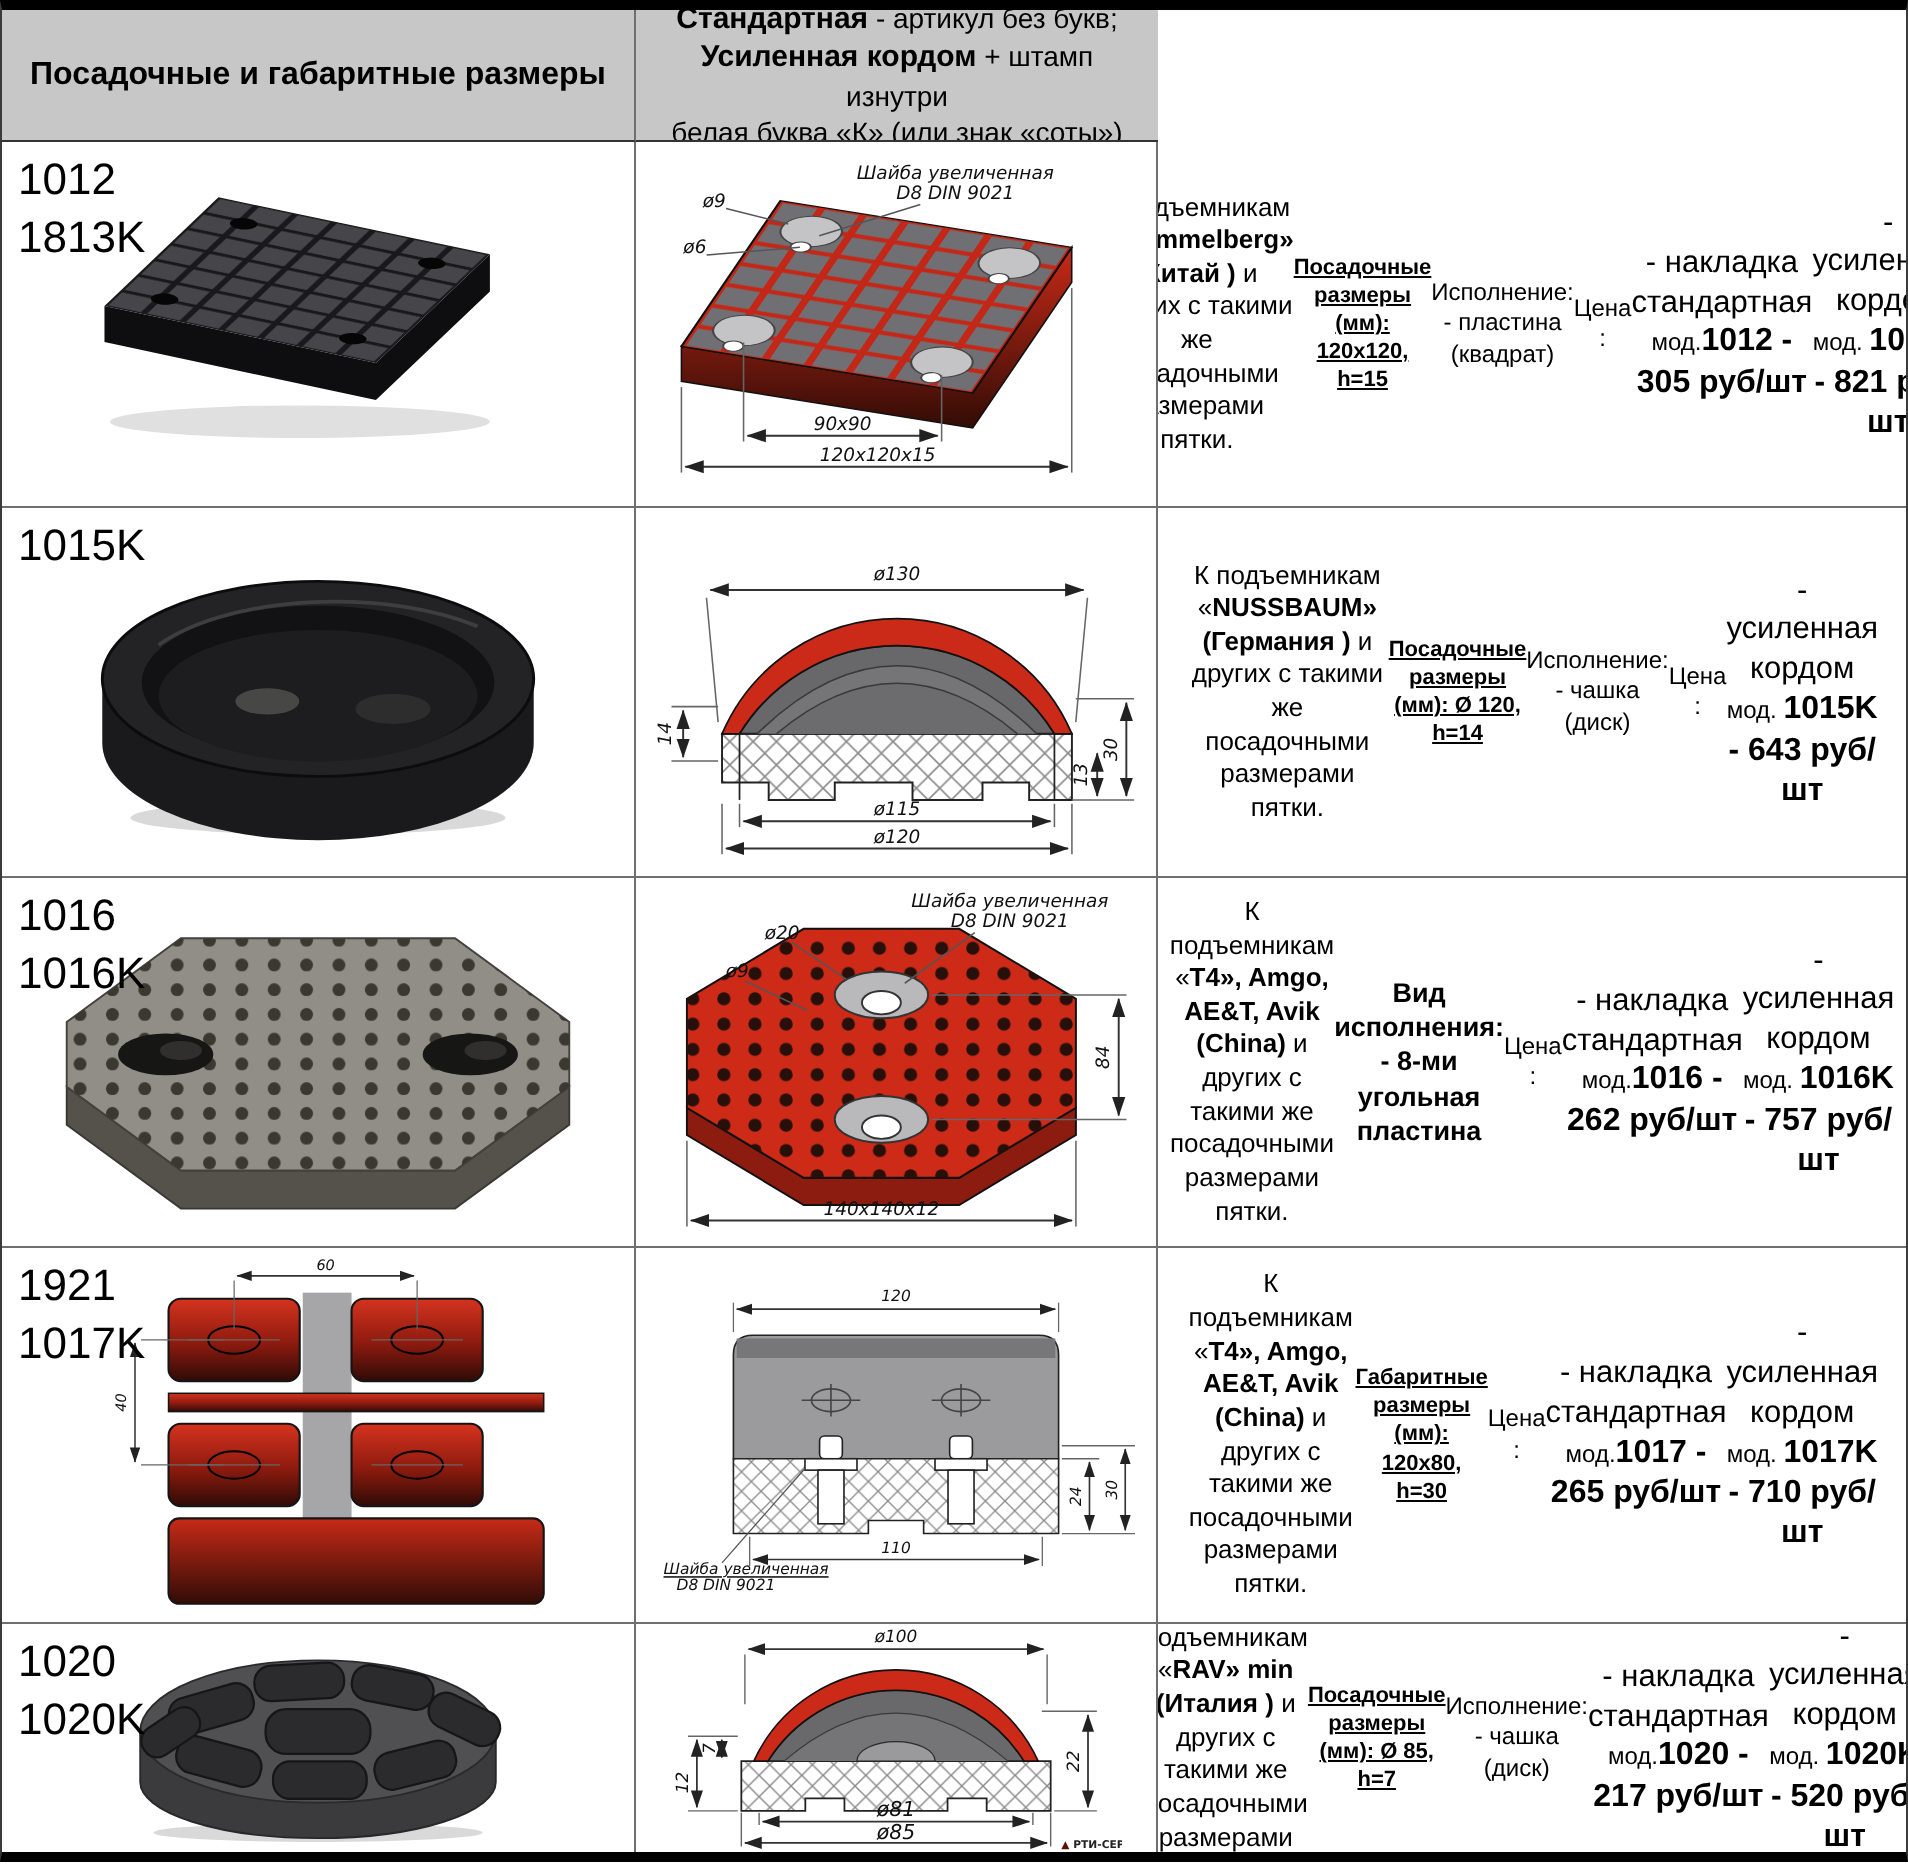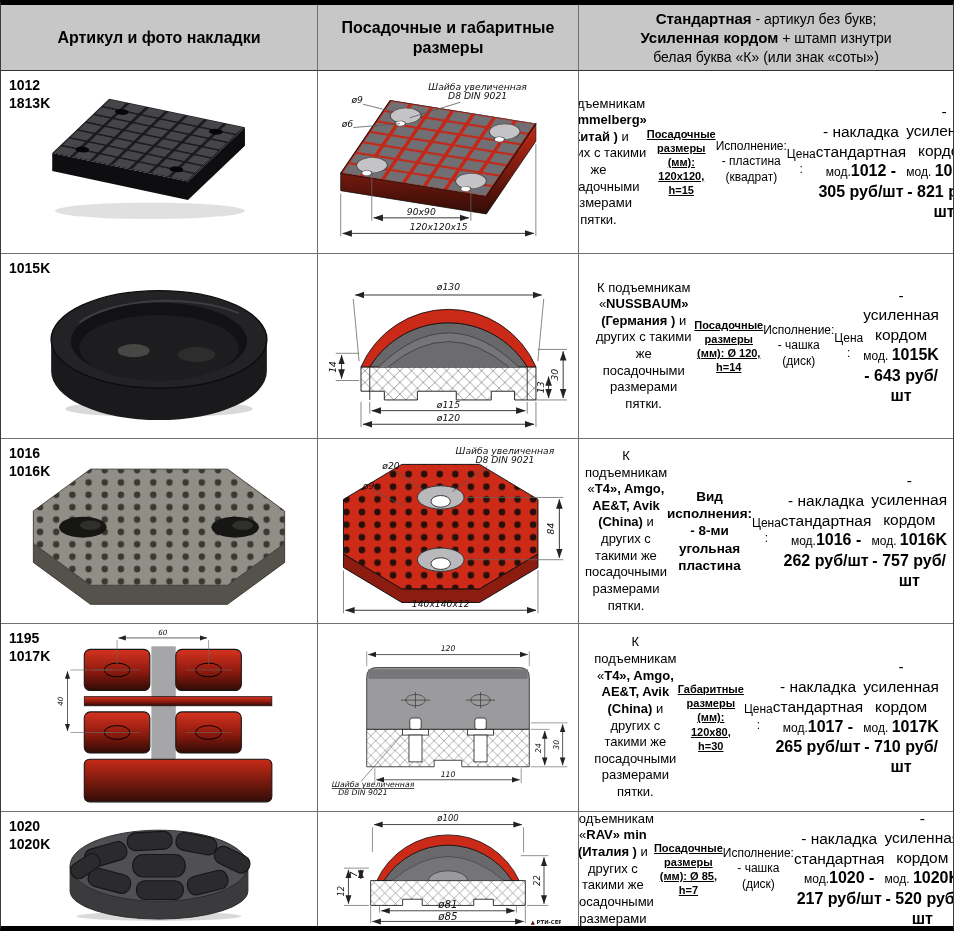--- a/index.html
+++ b/index.html
@@ -14,21 +14,21 @@
   
   .hdr .cell{background:#c7c7c7;display:flex;align-items:center;justify-content:center;
              text-align:center;padding:6px 10px;height:66px;border-bottom:1px solid #333}
   .hdr .h12{font-weight:bold;font-size:16px;line-height:1.25}
   .hdr .h3{font-size:14px;line-height:1.3;font-weight:normal}
   .hdr .h3 .b{font-weight:bold;font-size:15px}
   
   .c1,.c2{display:flex;align-items:center;justify-content:center}
   .r1 .cell{height:183px}.r2 .cell{height:185px}.r3 .cell{height:185px}
   .r4 .cell{height:188px}.r5 .cell{height:114px}
-  .articles{position:absolute;top:5px;left:8px;font-weight:bold;font-size:14px;line-height:1.3;z-index:2}
+  .articles{position:absolute;top:5px;left:8px;font-weight:normal;font-size:22px;line-height:1.3;z-index:2}
   
   .desc{display:flex;flex-direction:row;justify-content:center;align-items:center;
         text-align:center;padding:4px 14px}
   .desc p{margin:1px 0;line-height:1.28}
   .intro{font-size:13px}
   .size{font-size:11px;font-weight:bold;text-decoration:underline;margin-top:2px}
   .type{font-size:13.5px;font-weight:bold;margin-top:2px}
   .exec{font-size:12px}
   .plabel{font-size:12px;margin-top:2px}
   .price{font-size:15.5px}
@@ -75,23 +75,20 @@
     <marker id="ma" markerWidth="10" markerHeight="8" refX="9.5" refY="4" orient="auto-start-reverse">
       <path d="M0,0.6 L10,4 L0,7.4 Z" fill="#222"></path>
       </marker>
   </defs>
 </svg>
 
 <div class="table">
 
   <div class="row hdr">
     <div class="cell h12">
-      <span>Артикул и фото накладки</span>
-    </div>
-    <div class="cell h12">
       <span>Посадочные и габаритные размеры</span>
     </div>
     <div class="cell h3">
       <div>
         <span class="b">Стандартная</span><span> - артикул без букв;</span><br>
         <span class="b">Усиленная кордом</span><span> + штамп изнутри</span><br>
         <span>белая буква «К» (или знак «соты»)</span>
       </div>
     </div>
   </div>
@@ -262,21 +259,21 @@
       <p class="type">Вид исполнения: - 8-ми угольная пластина</p>
       <p class="plabel">Цена :</p>
       <p class="price"><span>- накладка стандартная </span><span class="mod">мод.</span><b>1016 - 262 руб/шт</b></p>
       <p class="price"><span>- усиленная кордом </span><span class="mod">мод. </span><b>1016K - 757 руб/шт</b></p>
     </div>
   </div>
 
   <div class="row r4">
     <div class="cell c1">
       <div class="articles">
-        <div>1195</div>
+        <div>1921</div>
         <div>1017K</div>
       </div>
       <svg width="244" height="180" viewBox="0 0 320 236">
         <rect x="150" y="24" width="32" height="150" fill="#a6a6a8"></rect>
         <rect x="62" y="28" width="86" height="54" rx="8" fill="url(#redg)" stroke="#151515" stroke-width="1.4"></rect>
         <rect x="182" y="28" width="86" height="54" rx="8" fill="url(#redg)" stroke="#151515" stroke-width="1.4"></rect>
         <rect x="62" y="90" width="246" height="12" fill="url(#redg)" stroke="#151515"></rect>
         <rect x="62" y="110" width="86" height="54" rx="8" fill="url(#redg)" stroke="#151515" stroke-width="1.4"></rect>
         <rect x="182" y="110" width="86" height="54" rx="8" fill="url(#redg)" stroke="#151515" stroke-width="1.4"></rect>
         <rect x="62" y="172" width="246" height="56" rx="7" fill="url(#redg2)" stroke="#151515" stroke-width="1.4"></rect>

